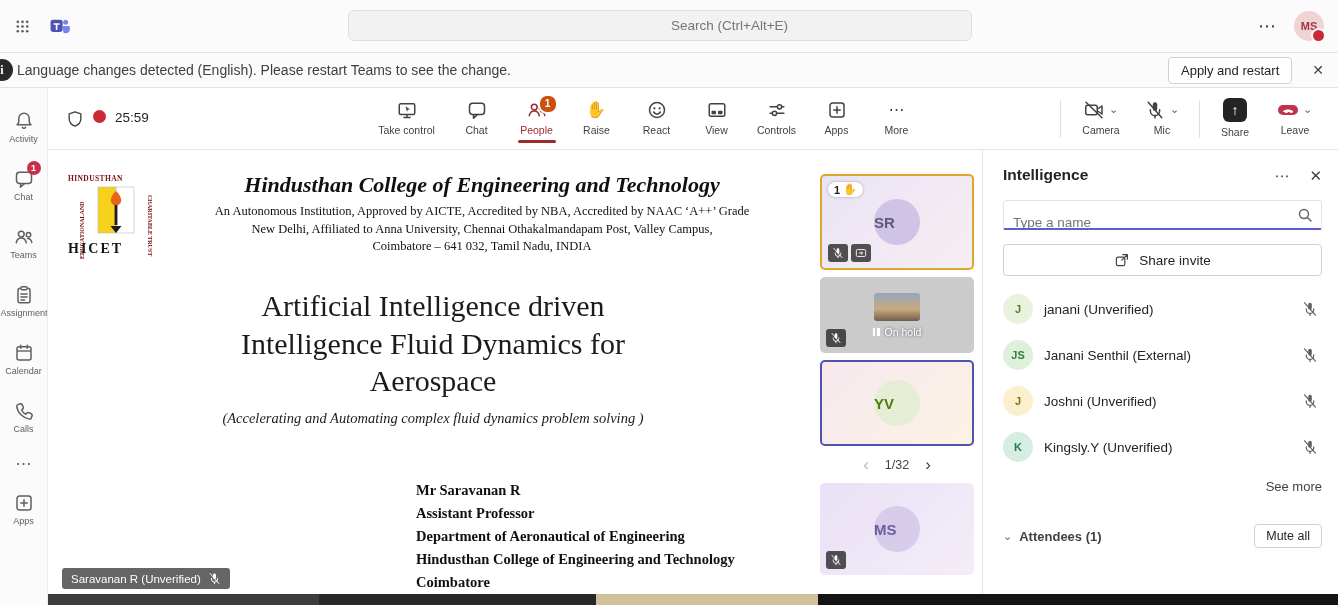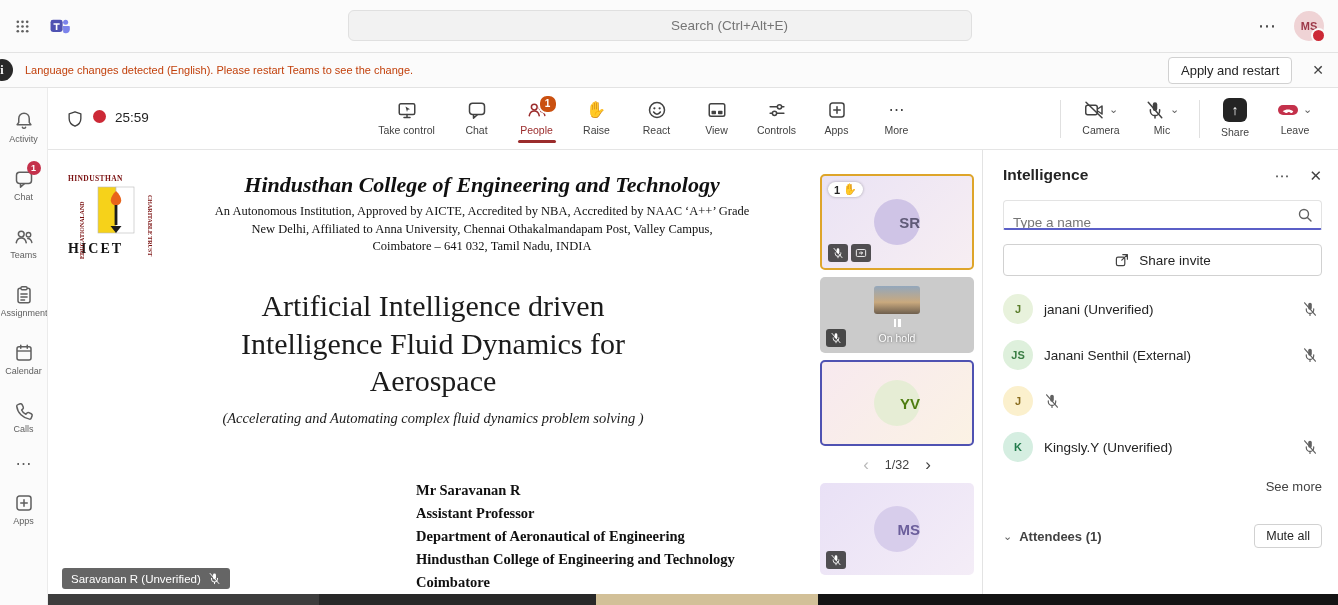--- a/index.html
+++ b/index.html
@@ -15,21 +15,21 @@
   .tb-search svg{color:#616161;flex:0 0 auto;}
   .tb-search input{border:none;outline:none;background:transparent;font-size:13.5px;color:#424242;margin-left:10px;flex:1;font-family:inherit;}
   .tb-right{position:absolute;right:14px;display:flex;align-items:center;gap:18px;}
   .tb-more{font-size:18px;color:#424242;cursor:pointer;line-height:1;}
   .tb-avatar{width:30px;height:30px;border-radius:50%;background:#efd3d5;color:#9c3848;font-size:11px;font-weight:700;display:flex;align-items:center;justify-content:center;position:relative;cursor:pointer;}
   .presence{position:absolute;right:-2px;bottom:-2px;width:11px;height:11px;border-radius:50%;background:#cc2936;border:2px solid #fbfbfb;}
 
   
   .banner{height:34px;background:#fbfbfb;border-bottom:1px solid #e3e3e3;display:flex;align-items:center;}
   .banner-icon{width:22px;height:22px;border-radius:50%;background:#292929;color:#fff;font-size:12px;font-weight:700;display:flex;align-items:center;justify-content:center;margin-left:-9px;flex:0 0 auto;font-family:"Liberation Serif",serif;}
-  .banner-text{font-size:11px;color:#c2410c;margin-left:12px;}
+  .banner-text{font-size:14px;color:#404040;margin-left:4px;}
   .banner-right{margin-left:auto;display:flex;align-items:center;gap:20px;padding-right:14px;}
   .btn-apply{background:#fff;border:1px solid #d1d1d1;border-radius:4px;padding:5px 12px;font-size:13px;color:#242424;}
   .banner-close{font-size:14px;color:#424242;cursor:pointer;}
 
   
   .app-row{display:flex;height:519px;position:relative;}
 
   
   .rail{width:48px;background:#fbfbfb;border-right:1px solid #ebebeb;display:flex;flex-direction:column;align-items:center;padding-top:12px;box-sizing:border-box;gap:4px;flex:0 0 auto;}
   .rail-item{width:48px;height:54px;display:flex;flex-direction:column;align-items:center;justify-content:center;color:#5f5f5f;position:relative;cursor:pointer;}
@@ -83,31 +83,31 @@
   .name-tag{position:absolute;left:14px;bottom:18px;background:rgba(88,88,88,.92);color:#fff;font-size:11.5px;border-radius:3px;padding:4px 9px;display:flex;align-items:center;gap:7px;}
   .name-tag svg{width:13px;height:13px;color:#fff;}
 
   
   .tiles{width:164px;flex:0 0 auto;padding:24px 8px 0 2px;box-sizing:border-box;display:flex;flex-direction:column;gap:7px;}
   .tile{position:relative;border-radius:5px;overflow:hidden;box-sizing:border-box;cursor:pointer;}
   .tile-sr{height:96px;border:2.5px solid #dea52a;background:linear-gradient(135deg,#eae3f5,#f7eef2);}
   .tile-hold{height:76px;background:#cbcbcb;}
   .tile-yv{height:86px;border:2.5px solid #4f52b2;background:linear-gradient(135deg,#f7e9ef,#fbf2e4);}
   .tile-ms{height:92px;background:linear-gradient(135deg,#e9e1f6,#f4edf7);}
-  .tile-avatar{position:absolute;inset:0;margin:auto;width:46px;height:46px;border-radius:50%;display:flex;align-items:center;justify-content:flex-end;font-size:15px;font-weight:600;}
+  .tile-avatar{position:absolute;inset:0;margin:auto;width:46px;height:46px;border-radius:50%;display:flex;align-items:center;justify-content:flex-start;font-size:15px;font-weight:600;}
   .av-sr{background:#cfc4e6;color:#5f5a77;}
   .av-yv{background:#e6edd5;color:#4d7c0f;}
   .av-ms{background:#d7cdeb;color:#6b5e9b;}
   .hand-badge{position:absolute;top:6px;left:6px;background:#fff;border-radius:10px;padding:1px 6px;font-size:11px;font-weight:600;color:#242424;display:flex;align-items:center;gap:3px;box-shadow:0 0 3px rgba(0,0,0,.3);}
   .chips{position:absolute;bottom:6px;left:6px;display:flex;gap:3px;}
   .chip{background:rgba(34,34,34,.78);color:#fff;border-radius:3px;width:20px;height:18px;display:flex;align-items:center;justify-content:center;}
   .chip svg{width:12px;height:12px;}
   .hold-wrap{position:absolute;inset:0;display:flex;flex-direction:column;align-items:center;justify-content:center;gap:5px;}
   .hold-img{width:46px;height:28px;border-radius:3px;background:linear-gradient(180deg,#93a7bc 0%,#d4b astonish 0%,#c9a97e 58%,#6e5f4e 100%);background:linear-gradient(180deg,#93a7bc 0%,#c9a97e 58%,#6e5f4e 100%);}
-  .hold-label{display:flex;align-items:center;gap:5px;color:#fff;font-size:10.5px;text-shadow:0 0 3px rgba(0,0,0,.65);flex-direction:column;}
+  .hold-label{display:flex;align-items:center;gap:5px;color:#fff;font-size:10.5px;text-shadow:0 0 3px rgba(0,0,0,.65);}
   .pause{display:flex;gap:2px;}
   .pause span{width:2.5px;height:8px;background:#fff;display:block;}
   .pager{display:flex;align-items:center;justify-content:center;gap:16px;padding:3px 0;font-size:12.5px;color:#424242;}
   .pager .pg-l{color:#b9b9b9;font-size:17px;line-height:1;}
   .pager .pg-r{color:#424242;font-size:17px;line-height:1;}
 
   
   .panel{width:356px;flex:0 0 auto;background:#fff;border-left:1px solid #e3e3e3;padding:16px 16px 0 20px;box-sizing:border-box;}
   .p-head{display:flex;align-items:center;}
   .p-title{font-size:15.5px;font-weight:700;color:#242424;}
@@ -593,20 +593,21 @@
                 </span>
               <span class="p-name">Janani Senthil (External)</span>
               <svg class="p-mic">
                   <use href="#i-micoff"></use>
                 </svg>
             </div>
             <div class="p-row">
               <span class="p-avatar avr-2">
                   <span>J</span>
                 </span>
+              <span class="p-name">Joshni (Unverified)</span>
               <svg class="p-mic">
                   <use href="#i-micoff"></use>
                 </svg>
             </div>
             <div class="p-row">
               <span class="p-avatar avr-3">
                   <span>K</span>
                 </span>
               <span class="p-name">Kingsly.Y (Unverified)</span>
               <svg class="p-mic">

